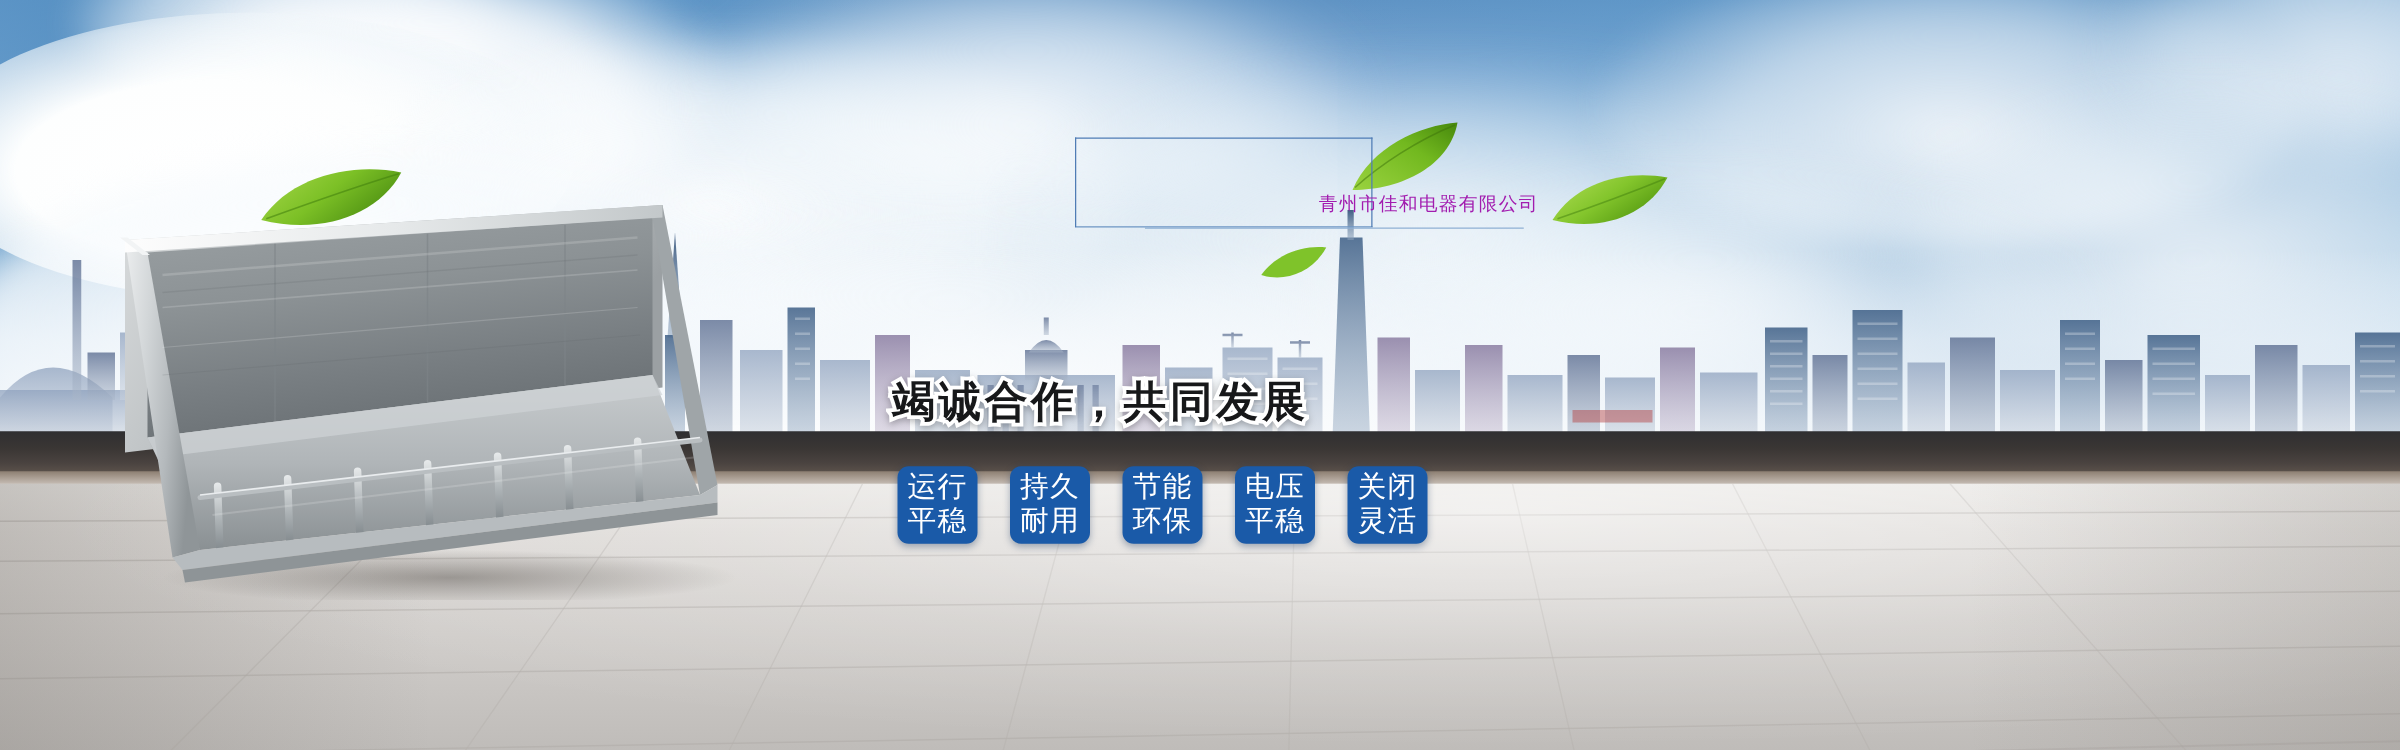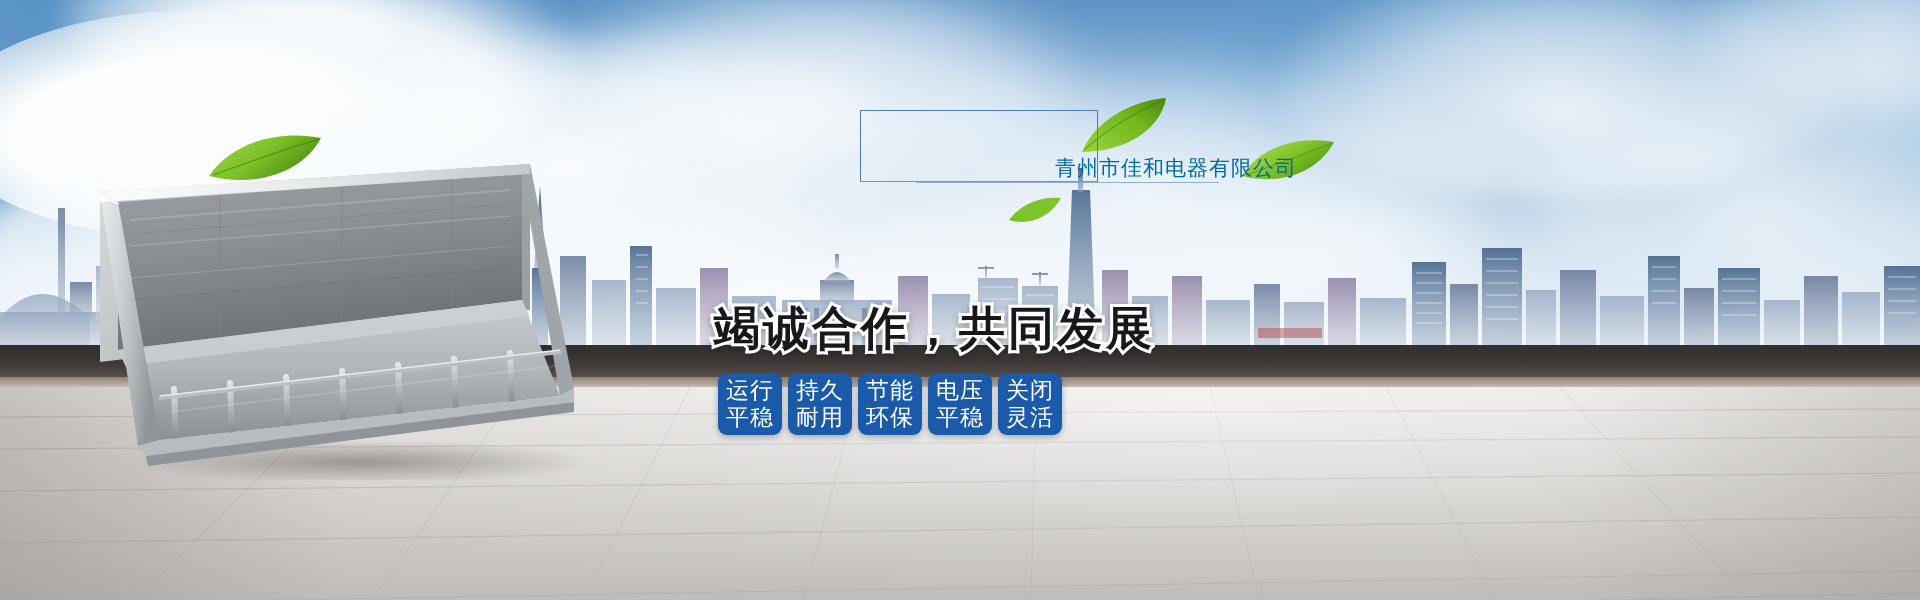--- a/index.html
+++ b/index.html
@@ -131,55 +131,55 @@
     border:1.5px solid #4f7cb5;
     border-bottom-color:#6d95c4;
     background:transparent;
   }
   .co-frame::after {
     content:""; position:absolute; left:55px; right:-122px; bottom:-1.5px; height:0;
     border-bottom:1.5px solid #8fb0d4;
   }
   .co-name {
     position:absolute; left:355px; top:59px;
-    font-size:21px; letter-spacing:1px; color:#0369a1; white-space:nowrap;
+    font-size:15px; letter-spacing:1px; color:#a21caf; white-space:nowrap;
     font-family:"DejaVu Sans","Liberation Sans",sans-serif;
   }
 
   .main-title {
     position:absolute; left:25px; top:95px;
     font-size:104px; line-height:1;
     letter-spacing:8px;
     white-space:nowrap;
     font-weight:bold;
     font-family:"DejaVu Serif","Liberation Serif",serif;
     background:linear-gradient(180deg,#7b1d20 0%,#5e1417 42%,#3f0d10 72%,#2d0a0c 100%);
     -webkit-background-clip:text; background-clip:text;
     color:transparent;
     -webkit-text-stroke:3px #ffffff;
     paint-order:stroke fill;
     filter:drop-shadow(0 3px 5px rgba(40,20,20,.35));
   }
 
   .sub-title {
     position:absolute; left:14px; top:210px;
-    font-size:46px; line-height:1;
+    font-size:34px; line-height:1;
     letter-spacing:3px;
     white-space:nowrap;
     font-weight:bold;
     color:#17181a;
     -webkit-text-stroke:6px #ffffff;
     paint-order:stroke fill;
     font-family:"DejaVu Sans","Liberation Sans",sans-serif;
     filter:drop-shadow(0 2px 3px rgba(0,0,0,.28));
   }
 
   .badges {
     position:absolute; left:18px; top:278px;
-    display:flex; gap:6px;
+    display:flex; gap:26px;
   }
   .badge {
     width:64px; height:62px;
     background:#1a5aa8;
     border-radius:9px;
     display:flex; flex-direction:column;
     align-items:center; justify-content:center;
     color:#ffffff; font-size:23px; line-height:1.18;
     letter-spacing:1px;
     box-shadow:0 2px 6px rgba(20,50,90,.35);

